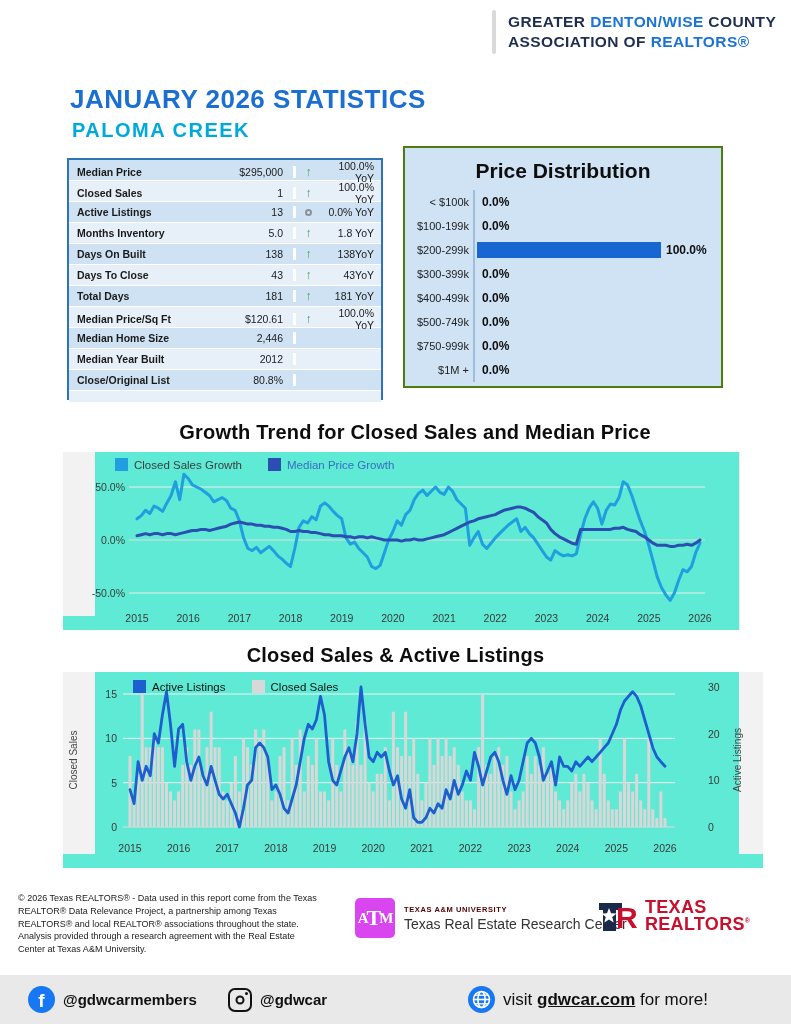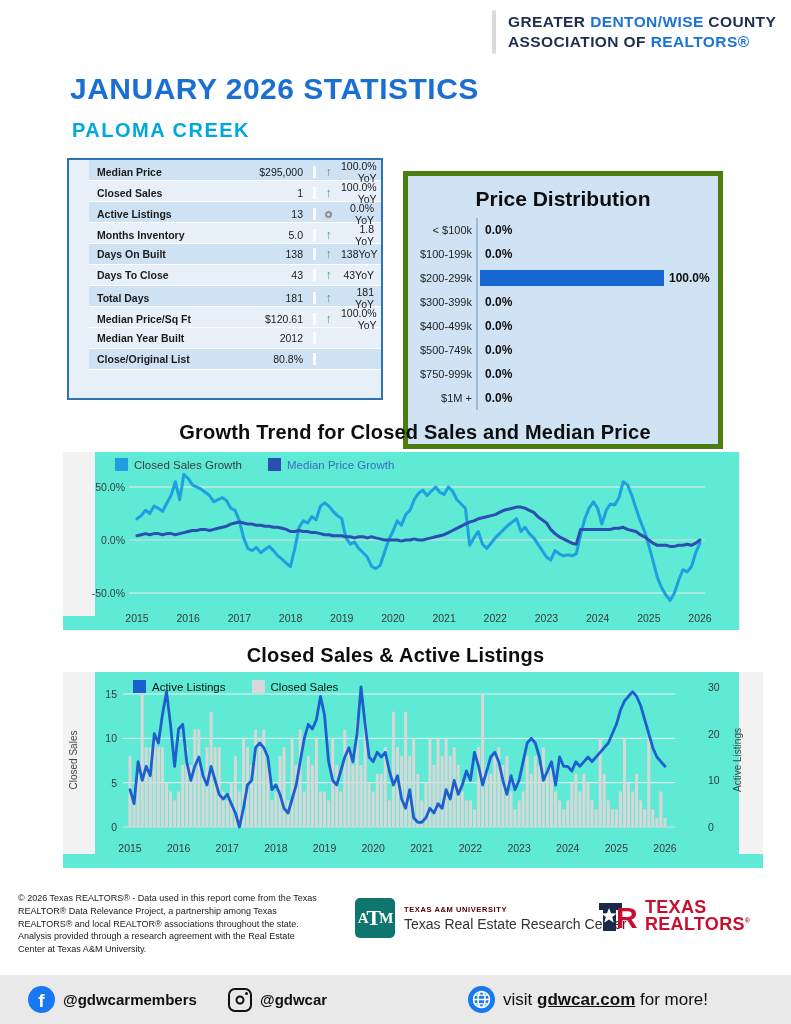--- a/index.html
+++ b/index.html
@@ -6,41 +6,41 @@
   body { background:#fff; }
   .page { position:relative; width:791px; height:1024px; background:#ffffff;
           font-family:"Liberation Sans", sans-serif; overflow:hidden; margin:0 auto; }
 
   
   .logo { position:absolute; top:10px; left:492px; display:flex; align-items:center; }
   .logo-bar { width:4px; height:44px; background:#d9d9d9; border-radius:2px; margin-right:12px; }
   .logo-line { font-size:15.5px; font-weight:700; color:#1e2d50; letter-spacing:.4px; line-height:20px; white-space:nowrap; }
   .logo-line .accent { color:#1a73d8; }
 
-  .h1 { position:absolute; left:70px; top:72px; font-size:30px; font-weight:700; color:#1c6fd2; letter-spacing:.5px; }
+  .h1 { position:absolute; left:70px; top:84px; font-size:26px; font-weight:700; color:#1c6fd2; letter-spacing:.5px; }
   .h2 { position:absolute; left:72px; top:119px; font-size:20px; font-weight:700; color:#00a9db; letter-spacing:1.5px; }
 
   
   .stats-table { position:absolute; left:67px; top:158px; width:316px; height:242px;
-                 border:2px solid #2e74b5; background:#e7f0f9;padding-left:20px; }
+                 border:2px solid #2e74b5; background:#e7f0f9; }
   .srow { display:grid; grid-template-columns:131px 96px 25px 1fr; align-items:center;
           height:21px; border-bottom:1px solid #ffffff; font-size:10.5px; color:#1a1a1a; }
   .srow.dark { background:#cfe2f3; }
   .srow.light { background:#e7f0f9; }
   .cl { font-weight:700; padding-left:8px; }
   .cv { text-align:right; padding-right:10px; border-right:3px solid rgba(255,255,255,.95); }
   .ci { text-align:center; }
   .cy { text-align:right; padding-right:7px; }
   .arrow { color:#3da156; font-weight:700; font-size:12px; }
   .ring { display:inline-block; width:7px; height:7px; border:2px solid #8b9196; border-radius:50%; }
   .table-footer-strip { height:11px; background:#e7f0f9; }
 
   
-  .price-panel { position:absolute; left:403px; top:171px; width:320px; height:278px;
-                 background:#cfe3f4; border:5px solid #4d7c0f; }
+  .price-panel { position:absolute; left:403px; top:146px; width:320px; height:242px;
+                 background:#cfe3f4; border:2px solid #4d7c0f; }
   .pd-title { text-align:center; margin-top:11px; font-size:21px; font-weight:700; color:#0e0e0e; }
   .pd-rows { margin-top:7px; }
   .pdrow { display:flex; align-items:center; height:24px; font-size:11px; }
   .pdl { width:64px; text-align:right; color:#222; }
   .pdbar-area { flex:1; display:flex; align-items:center; height:100%; margin-left:4px;
                 border-left:2px solid #9fbcd8; padding-left:2px; }
   .pdbar { height:16px; background:#1766d1; }
   .pdv { font-weight:700; font-size:12px; color:#0e0e0e; margin-left:5px; }
 
   
@@ -57,21 +57,21 @@
   .legend { position:absolute; z-index:2; display:flex; gap:26px; align-items:center; }
   #growth-legend { left:52px; top:6px; }
   #combo-legend { left:70px; top:8px; }
   .leg-item { display:flex; align-items:center; gap:6px; }
   .chip { width:13px; height:13px; display:inline-block; }
   .leg-txt { font-size:11.5px; }
 
   
   .disclaimer { position:absolute; left:18px; top:892px; width:306px; font-size:9px; line-height:1.42; color:#1a1a1a; }
   .tamu { position:absolute; left:355px; top:898px; display:flex; align-items:center; gap:9px; }
-  .tamu-box { width:40px; height:40px; background:#0f766e; border-radius:5px; color:#fff;
+  .tamu-box { width:40px; height:40px; background:#d946ef; border-radius:5px; color:#fff;
               display:flex; align-items:center; justify-content:center;
               font-family:"Liberation Serif", serif; font-weight:700; font-size:15px; letter-spacing:-1px; }
   .tamu-box .mid { font-size:22px; margin:0 -1px; }
   .tamu-u { font-size:7.5px; font-weight:700; color:#500000; letter-spacing:.6px; }
   .tamu-c { font-size:14px; color:#333; margin-top:2px; }
   .tr-logo { position:absolute; left:597px; top:895px; display:flex; align-items:center; gap:6px; }
   .tr-text { font-size:18px; font-weight:800; color:#c8102e; line-height:.95; letter-spacing:.3px; }
   .tr-text sup { font-size:7px; }
 
   
@@ -148,20 +148,26 @@
           <div class="cl">Total Days</div>
           <div class="cv">181</div>
           <div class="ci"><span class="arrow">↑</span></div>
           <div class="cy">181 YoY</div>
         </div>
         <div class="srow light">
           <div class="cl">Median Price/Sq Ft</div>
           <div class="cv">$120.61</div>
           <div class="ci"><span class="arrow">↑</span></div>
           <div class="cy">100.0% YoY</div>
+        </div>
+        <div class="srow dark">
+          <div class="cl">Median Home Size</div>
+          <div class="cv">2,446</div>
+          <div class="ci"></div>
+          <div class="cy"></div>
         </div>
         <div class="srow light">
           <div class="cl">Median Year Built</div>
           <div class="cv">2012</div>
           <div class="ci"></div>
           <div class="cy"></div>
         </div>
         <div class="srow dark">
           <div class="cl">Close/Original List</div>
           <div class="cv">80.8%</div>

